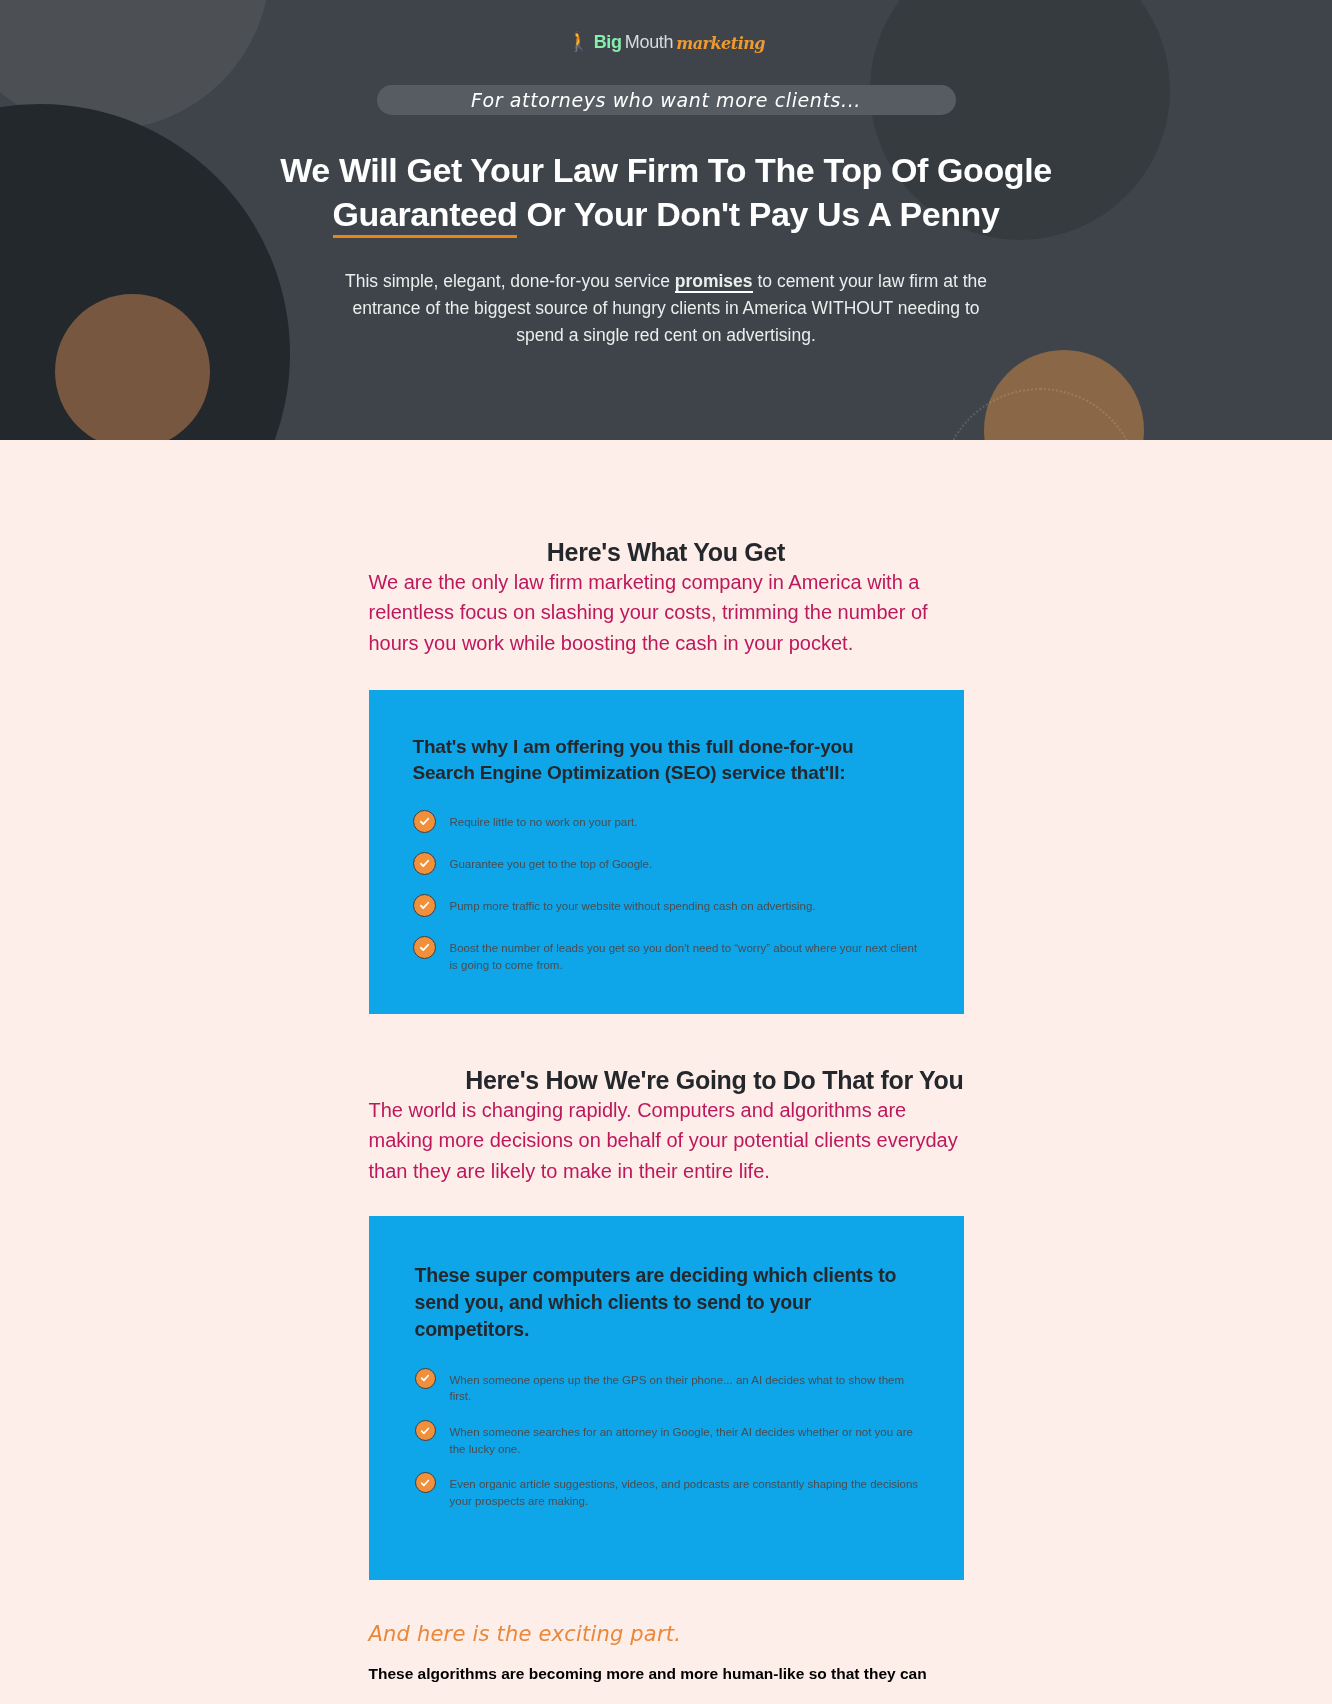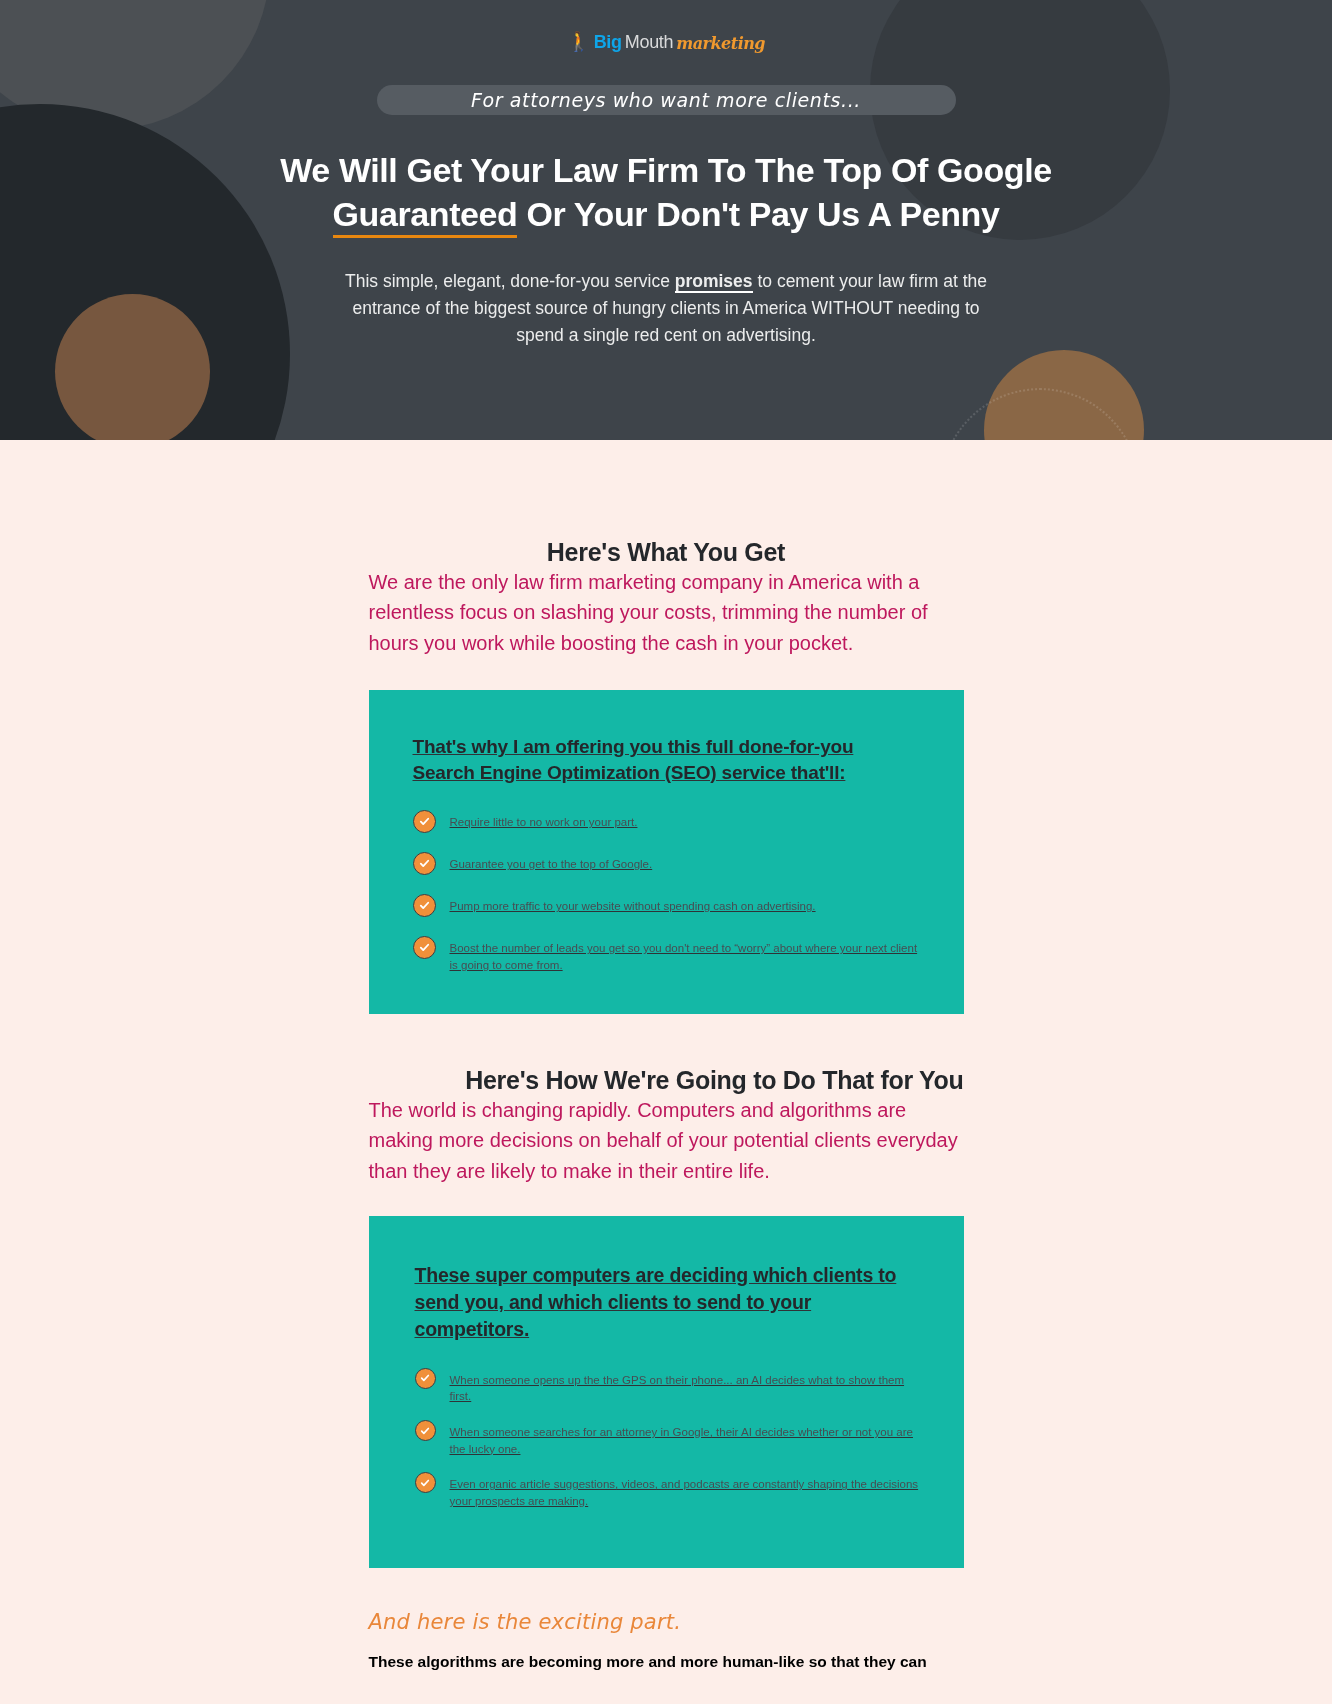--- a/index.html
+++ b/index.html
@@ -29,21 +29,21 @@
   .sh-dot-ring{
     width:200px;height:200px;left:940px;top:388px;
     border:2px dotted rgba(255,255,255,.14);
     background:transparent;
   }
 
   .hero-inner{ position:relative; z-index:2; text-align:center; padding-top:28px; }
 
   .logo{ display:inline-flex; align-items:center; gap:3px; height:28px; }
   .logo-mark{ font-size:19px; color:#f0992e; line-height:1; transform:translateY(-1px); }
-  .logo-big{ font-size:18px; font-weight:bold; color:#0ea5e9; letter-spacing:-.3px; }
+  .logo-big{ font-size:18px; font-weight:bold; color:#86efac; letter-spacing:-.3px; }
   .logo-mouth{ font-size:18px; font-weight:400; color:#d9dadb; letter-spacing:-.3px; }
   .logo-marketing{
     font-size:16px; color:#f0992e; font-style:italic; font-weight:bold;
     font-family:"DejaVu Serif", serif; letter-spacing:-.5px; transform:translateY(1px);
   }
 
   .badge{
     margin:29px auto 0;
     width:579px; height:30px;
     background:#565c62;
@@ -97,23 +97,22 @@
 
   .sec-body{
     font-size:20px;
     line-height:1.52;
     color:#be185d;
     font-weight:350;
   }
 
   .card{
     margin-top:32px;
-    background:#14b8a6;
+    background:#0ea5e9;
     padding:44px 44px 40px 44px;
-    text-decoration:underline;
   }
   .card-title{
     font-size:19px;
     line-height:1.35;
     font-weight:bold;
     color:#24272b;
     letter-spacing:-.2px;
   }
   .card-list{ margin-top:28px; list-style:none; }
   .card-list li{
@@ -133,21 +132,21 @@
     margin-top:-3px;
   }
   .check svg{ display:block; }
   .bullet-text{
     font-size:11.5px;
     line-height:1.45;
     color:#474d52;
     font-weight:350;
     padding-top:1px;
   }
-  .card.c2{ padding:46px 44px 40px 46px; margin-top:30px; }
+  .card.c2{ padding:46px 44px 52px 46px; margin-top:30px; }
   .card.c2 .card-title{ font-size:19.5px; line-height:1.38; }
   .card.c2 .card-list{ margin-top:28px; }
   .card.c2 .card-list li{ margin-bottom:18px; }
   .card.c2 .check{ width:21px; height:21px; }
 
   .script-line{
     margin-top:42px;
     font-family:"DejaVu Sans", sans-serif;
     font-style:italic;
     font-size:21px;

